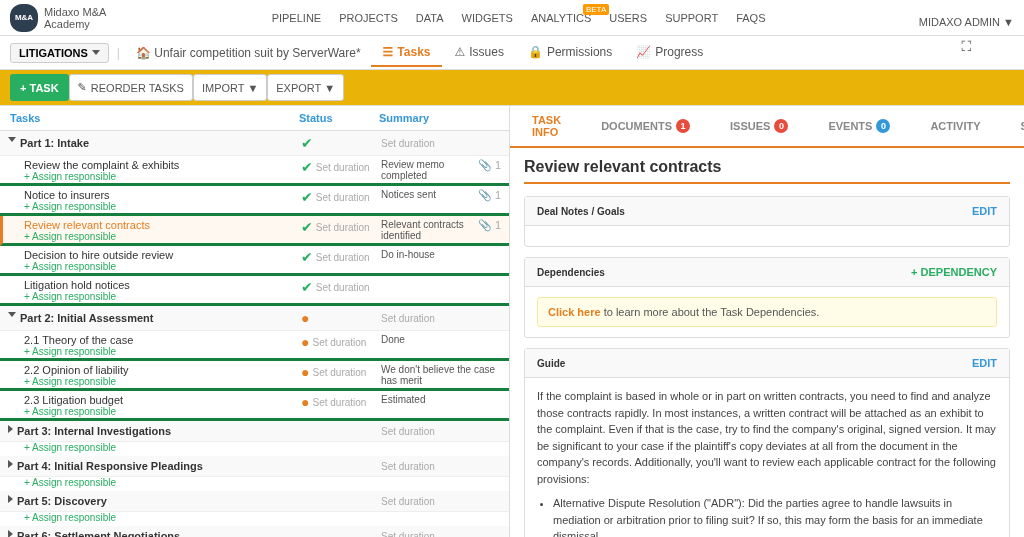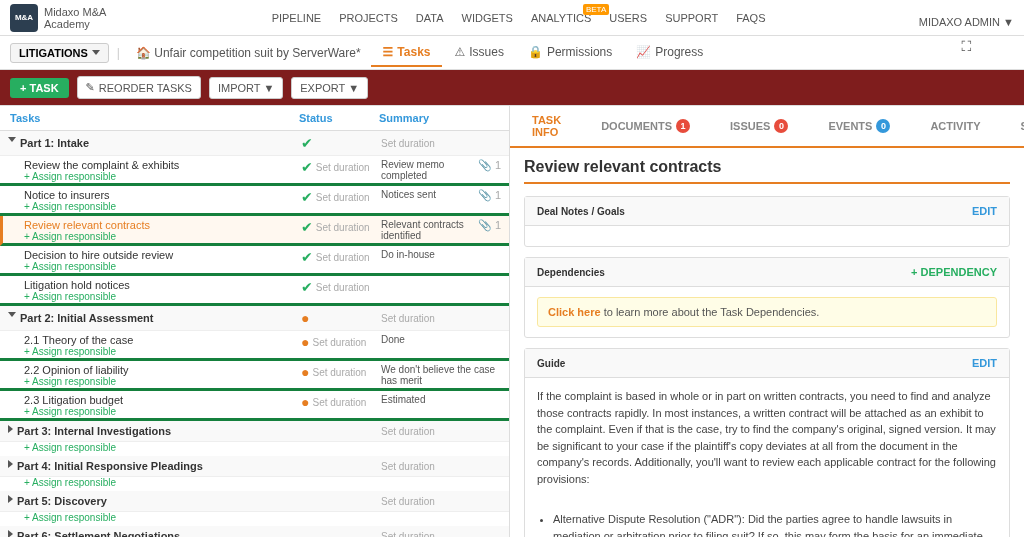--- a/index.html
+++ b/index.html
@@ -22,38 +22,38 @@
     .midaxo-logo { font-size: 22px; font-weight: bold; color: #333; letter-spacing: -1px; }
     .midaxo-logo span { color: #e67e22; }
     .admin-dropdown { font-size: 11px; color: #555; cursor: pointer; }
 
     
     .project-nav {
       display: flex; align-items: center; background: #fff;
       border-bottom: 1px solid #ddd; padding: 0 10px; height: 34px; gap: 0;
     }
     .project-logo { display: flex; align-items: center; gap: 6px; margin-right: 12px; }
-    .project-logo-icon { width: 28px; height: 28px; background: #2c3e50; border-radius: 4px; display: flex; align-items: center; justify-content: center; color: #fff; font-size: 8px; font-weight: bold; }
+    .project-logo-icon { width: 28px; height: 28px; background: #2c3e50; border-radius: 12px; display: flex; align-items: center; justify-content: center; color: #fff; font-size: 8px; font-weight: bold; }
     .litigations-btn {
       background: #f5f5f5; border: 1px solid #ccc; border-radius: 3px;
       padding: 3px 8px; font-size: 11px; font-weight: bold; cursor: pointer;
       display: flex; align-items: center; gap: 4px;
     }
     .breadcrumb { font-size: 12px; color: #555; margin-left: 8px; }
     .project-tabs { display: flex; align-items: center; gap: 0; margin-left: 10px; }
     .project-tab {
       padding: 6px 12px; font-size: 12px; color: #555; cursor: pointer;
       border-bottom: 2px solid transparent; display: flex; align-items: center; gap: 4px;
     }
     .project-tab.active { color: #e67e22; border-bottom: 2px solid #e67e22; font-weight: bold; }
 
     
     .toolbar {
-      display: flex; align-items: center; background: #7f1d1d;
-      border-bottom: 1px solid #ddd; padding: 4px 10px; height: 36px; gap: 8px;
+      display: flex; background: #eab308;
+      border-bottom: 1px solid #ddd; padding: 4px 10px; height: 36px; 
     }
     .btn-add-task {
       background: #27ae60; color: #fff; border: none; border-radius: 3px;
       padding: 4px 10px; font-size: 11px; font-weight: bold; cursor: pointer;
       display: flex; align-items: center; gap: 4px;
     }
     .btn-secondary {
       background: #fff; border: 1px solid #ccc; border-radius: 3px;
       padding: 4px 8px; font-size: 11px; cursor: pointer;
       display: flex; align-items: center; gap: 4px; color: #555;
@@ -129,21 +129,21 @@
     .card-action-green { font-size: 11px; color: #27ae60; cursor: pointer; font-weight: bold; }
     .card-body { padding: 10px 12px; }
 
     .dependency-notice {
       background: #fffde7; border: 1px solid #f9e79f; padding: 8px 10px;
       border-radius: 3px; font-size: 11px; color: #555;
     }
     .dependency-notice a { color: #e67e22; font-weight: bold; text-decoration: none; }
 
     .guide-text { font-size: 11px; color: #444; line-height: 1.5; }
-    .guide-text p { margin-bottom: 24px; }
+    .guide-text p { margin-bottom: 8px; }
     .guide-text ul { margin-left: 16px; }
     .guide-text ul li { margin-bottom: 5px; }
 
     
     ::-webkit-scrollbar { width: 6px; }
     ::-webkit-scrollbar-track { background: #f1f1f1; }
     ::-webkit-scrollbar-thumb { background: #ccc; border-radius: 3px; }
     .triangle-down { display: inline-block; width: 0; height: 0; border-left: 4px solid transparent; border-right: 4px solid transparent; border-top: 5px solid #555; }
     .triangle-right { display: inline-block; width: 0; height: 0; border-top: 4px solid transparent; border-bottom: 4px solid transparent; border-left: 5px solid #555; }
   </style>

